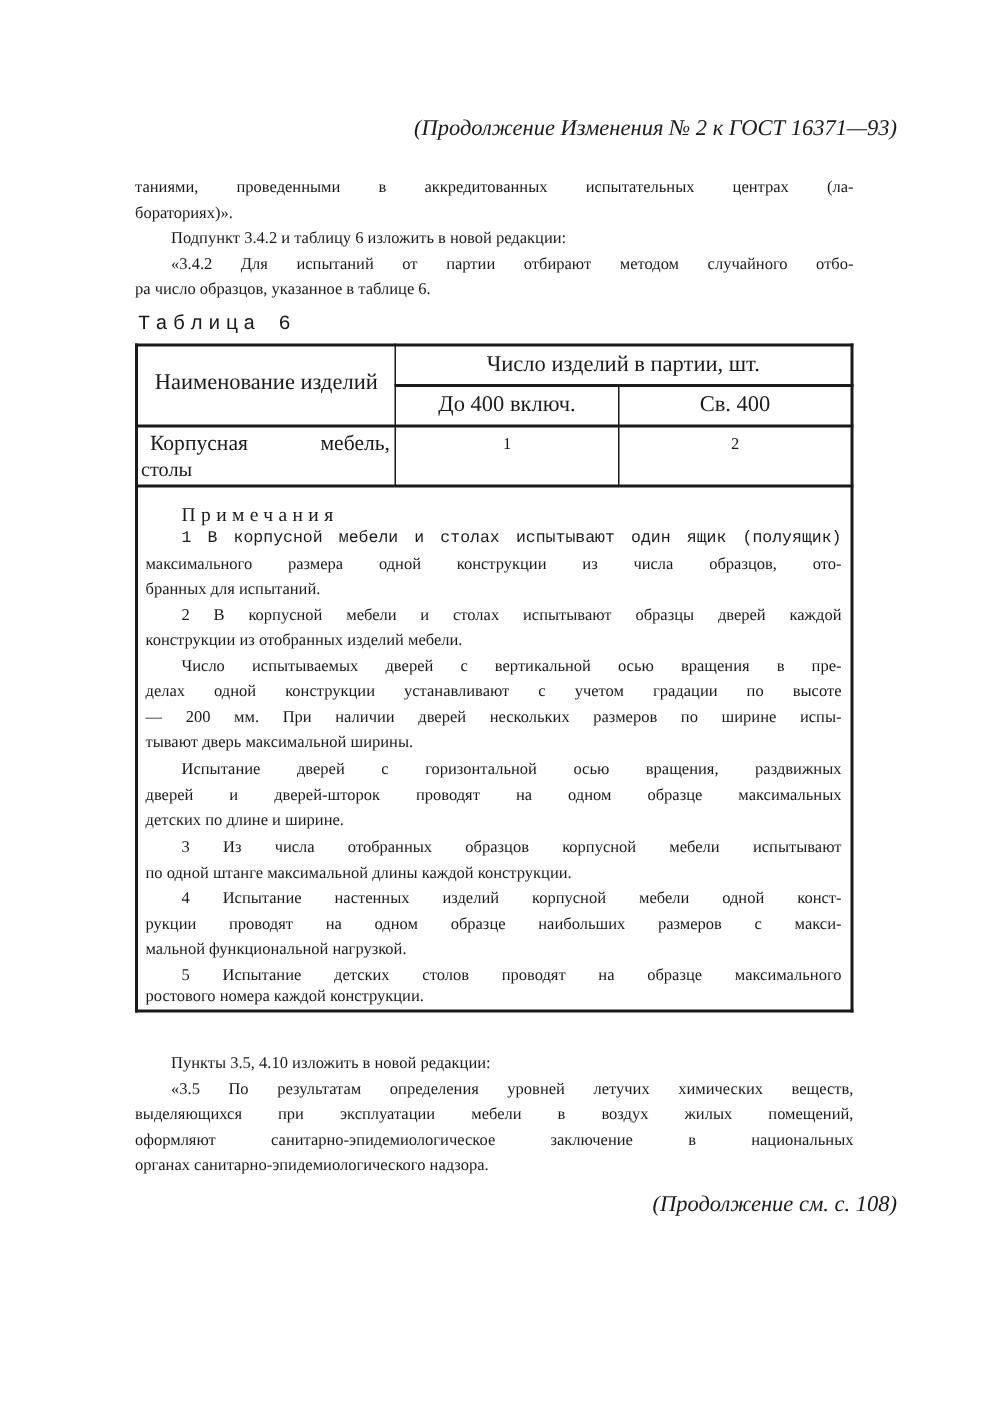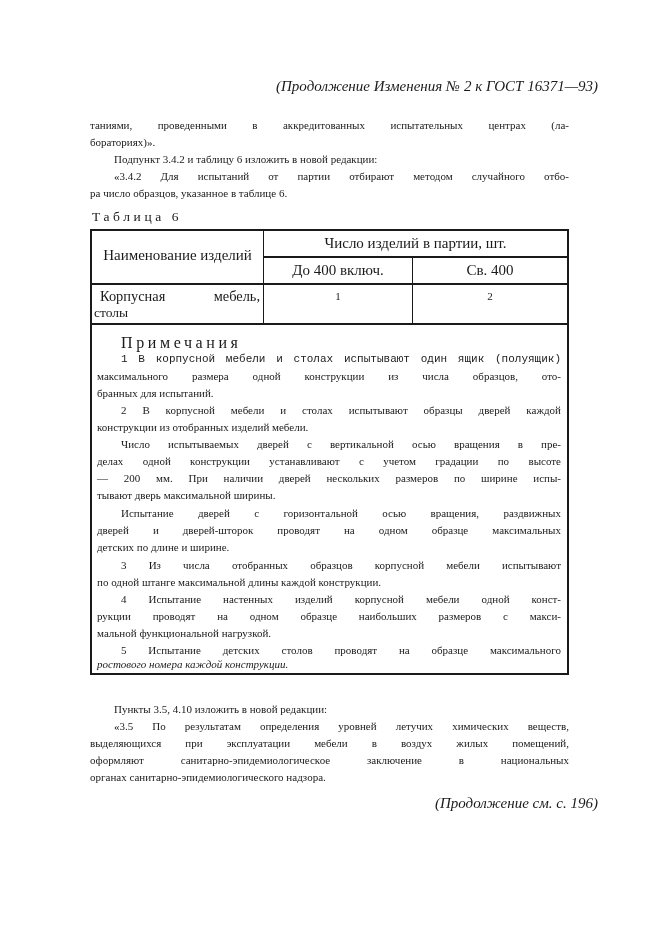--- a/index.html
+++ b/index.html
@@ -19,21 +19,21 @@
 <div class="line ital hdr" style="left:246px; top:78px; width:324px; text-align:right;">(Продолжение Изменения № 2 к ГОСТ 16371—93)</div>
 
 <div>
   <div class="line just" style="left:90px; top:117px; width:479px;">таниями, проведенными в аккредитованных испытательных центрах (ла-</div>
   <div class="line" style="left:90px; top:134px;">бораториях)».</div>
   <div class="line" style="left:114px; top:151px;">Подпункт 3.4.2 и таблицу 6 изложить в новой редакции:</div>
   <div class="line just" style="left:114px; top:168px; width:455px;">«3.4.2 Для испытаний от партии отбирают методом случайного отбо-</div>
   <div class="line" style="left:90px; top:185px;">ра число образцов, указанное в таблице 6.</div>
 </div>
 
-<div class="line spaced" style="left:92px; top:208px; font-size:13.5px;">Таблица 6</div>
+<div class="line spaced" style="left:92px; top:208px; font-size:13.5px;font-family:Liberation Mono, monospace;">Таблица 6</div>
 
 <div>
 
   <div class="tbl-border" style="left:90px; top:229px; width:2px; height:446px;"></div>
   <div class="tbl-border" style="left:567px; top:229px; width:2px; height:446px;"></div>
 
   <div class="tbl-border" style="left:90px; top:229px; width:479px; height:2px;"></div>
 
   <div class="tbl-border" style="left:263px; top:256px; width:306px; height:2px;"></div>
 
@@ -50,46 +50,46 @@
   <div class="cell-text" style="left:92px; top:248px; width:171px;">Наименование изделий</div>
   <div class="cell-text" style="left:264px; top:236px; width:303px;">Число изделий в партии, шт.</div>
   <div class="cell-text" style="left:264px; top:263px; width:148px;">До 400 включ.</div>
   <div class="cell-text" style="left:413px; top:263px; width:154px;">Св. 400</div>
 
   <div class="line" style="left:100px; top:288px; width:160px; font-size:14.4px; text-align:justify; text-align-last:justify; white-space:normal;">Корпусная мебель,</div>
   <div class="line" style="left:94px; top:304px; font-size:13.5px;">столы</div>
   <div class="line" style="left:264px; top:288px; width:148px; text-align:center;">1</div>
   <div class="line" style="left:413px; top:288px; width:154px; text-align:center;">2</div>
 
-  <div class="line spaced" style="left:121px; top:334px; font-size:16px;">Примечания</div>
+  <div class="line spaced" style="left:121px; top:334px; font-size:13px;">Примечания</div>
 
   <div>
     <div class="line just" style="left:121px; top:351px; width:440px;font-family:Liberation Mono, monospace;">1 В корпусной мебели и столах испытывают один ящик (полуящик)</div>
     <div class="line just" style="left:97px; top:368px; width:464px;">максимального размера одной конструкции из числа образцов, ото-</div>
     <div class="line" style="left:97px; top:385px;">бранных для испытаний.</div>
     <div class="line just" style="left:121px; top:402px; width:440px;">2 В корпусной мебели и столах испытывают образцы дверей каждой</div>
     <div class="line" style="left:97px; top:419px;">конструкции из отобранных изделий мебели.</div>
     <div class="line just" style="left:121px; top:436px; width:440px;">Число испытываемых дверей с вертикальной осью вращения в пре-</div>
     <div class="line just" style="left:97px; top:453px; width:464px;">делах одной конструкции устанавливают с учетом градации по высоте</div>
     <div class="line just" style="left:97px; top:470px; width:464px;">— 200 мм. При наличии дверей нескольких размеров по ширине испы-</div>
     <div class="line" style="left:97px; top:487px;">тывают дверь максимальной ширины.</div>
     <div class="line just" style="left:121px; top:505px; width:440px;">Испытание дверей с горизонтальной осью вращения, раздвижных</div>
     <div class="line just" style="left:97px; top:522px; width:464px;">дверей и дверей-шторок проводят на одном образце максимальных</div>
     <div class="line" style="left:97px; top:539px;">детских по длине и ширине.</div>
     <div class="line just" style="left:121px; top:557px; width:440px;">3 Из числа отобранных образцов корпусной мебели испытывают</div>
     <div class="line" style="left:97px; top:574px;">по одной штанге максимальной длины каждой конструкции.</div>
     <div class="line just" style="left:121px; top:591px; width:440px;">4 Испытание настенных изделий корпусной мебели одной конст-</div>
     <div class="line just" style="left:97px; top:608px; width:464px;">рукции проводят на одном образце наибольших размеров с макси-</div>
     <div class="line" style="left:97px; top:625px;">мальной функциональной нагрузкой.</div>
     <div class="line just" style="left:121px; top:642px; width:440px;">5 Испытание детских столов проводят на образце максимального</div>
-    <div class="line" style="left:97px; top:656px;font-style:italic;">ростового номера каждой конструкции.</div>
+    <div class="line" style="left:97px; top:656px;">ростового номера каждой конструкции.</div>
   </div>
 </div>
 
 <div>
   <div class="line" style="left:114px; top:701px;">Пункты 3.5, 4.10 изложить в новой редакции:</div>
   <div class="line just" style="left:114px; top:718px; width:455px;">«3.5 По результатам определения уровней летучих химических веществ,</div>
   <div class="line just" style="left:90px; top:735px; width:479px;">выделяющихся при эксплуатации мебели в воздух жилых помещений,</div>
   <div class="line just" style="left:90px; top:752px; width:479px;">оформляют санитарно-эпидемиологическое заключение в национальных</div>
   <div class="line" style="left:90px; top:769px;">органах санитарно-эпидемиологического надзора.</div>
 </div>
 
-<div class="line ital hdr" style="left:360px; top:795px; width:210px; text-align:right;">(Продолжение см. с. 196)</div>
+<div class="line ital hdr" style="left:360px; top:795px; width:210px; text-align:right;">(Продолжение см. с. 108)</div>
 
 </body></html>

